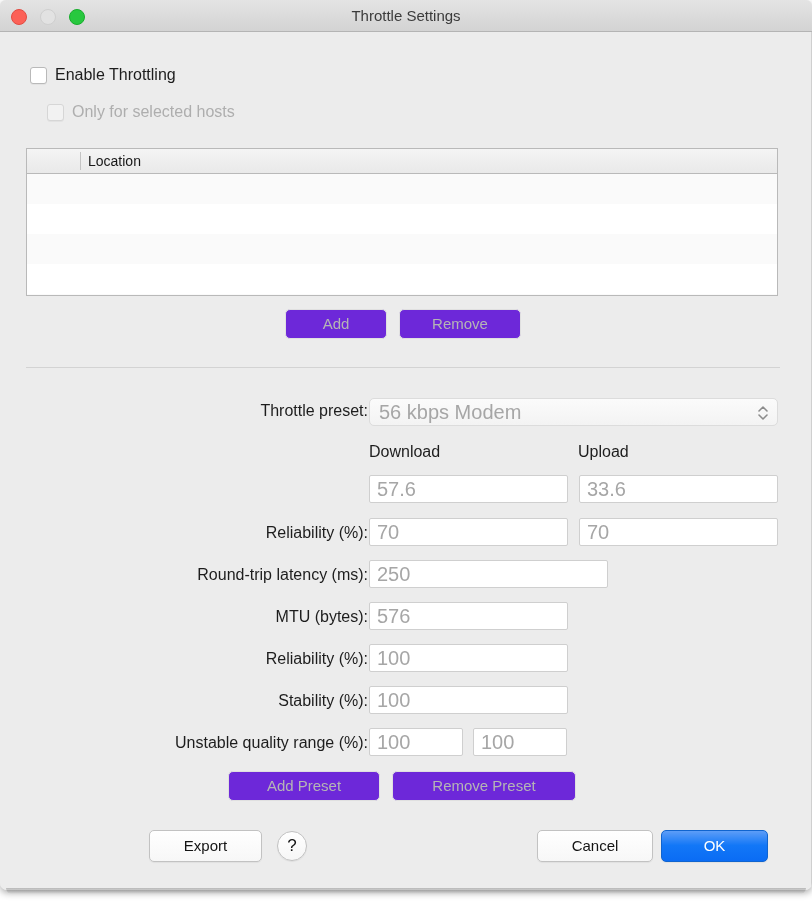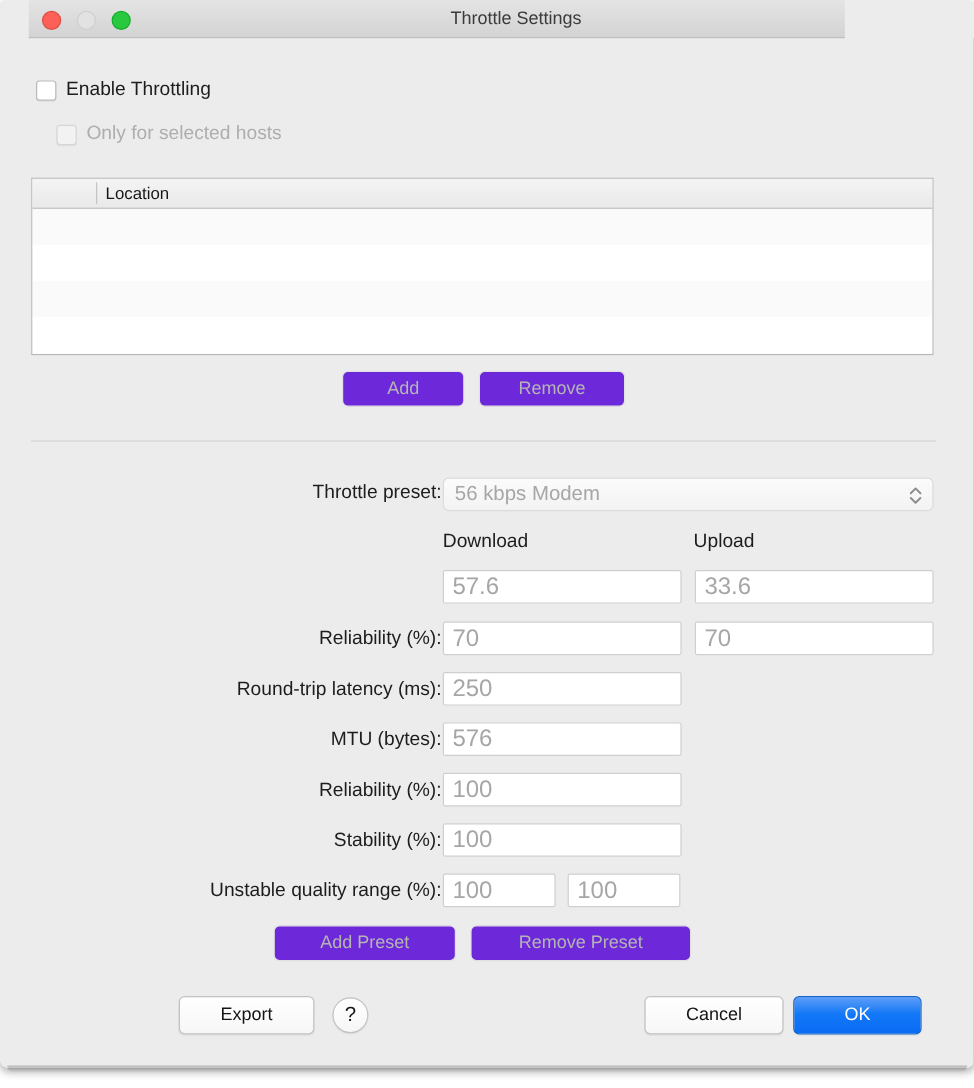--- a/index.html
+++ b/index.html
@@ -36,26 +36,25 @@
     width: 800px;
     height: 6px;
     background: linear-gradient(to bottom, rgba(0,0,0,0.22), rgba(0,0,0,0.0));
     border-radius: 0 0 6px 6px;
   }
 
   
   .titlebar {
     position: absolute;
     left: 0; top: 0;
-    width: 680px;
+    width: 812px;
     height: 32px;
     background: linear-gradient(to bottom, #e4e4e4 0%, #d3d3d3 100%);
     border-bottom: 1px solid #b4b4b4;
     box-sizing: border-box;
-    margin-left: 24px;
   }
   .title-text {
     position: absolute;
     left: 0; top: 0;
     width: 812px;
     line-height: 31px;
     text-align: center;
     font-size: 15px;
     color: #3b3b3b;
     font-family: "Liberation Sans", sans-serif;
@@ -223,21 +222,21 @@
     overflow: hidden;
     font-family: "Liberation Sans", sans-serif;
   }
   .combo {
     position: absolute;
     box-sizing: border-box;
     background: linear-gradient(to bottom, #fbfbfb 0%, #f3f3f3 100%);
     border: 1px solid #dcdcdc;
     border-radius: 5px;
     height: 28px;
-    font-size: 17px;
+    font-size: 20px;
     color: #a6a6a6;
     padding: 0 9px;
     line-height: 26px;
     white-space: nowrap;
     overflow: hidden;
   }
   .combo-arrows {
     position: absolute;
     right: 7px;
     top: 4px;
@@ -312,21 +311,21 @@
       <div class="colhead" style="left:578px; top:410px;">Upload</div>
 
       <div class="field" style="left:369px; top:443px; width:199px;">57.6</div>
       <div class="field" style="left:579px; top:443px; width:199px;">33.6</div>
 
       <div class="flabel" style="left:118px; top:491px; width:250px;">Reliability (%):</div>
       <div class="field" style="left:369px; top:486px; width:199px;">70</div>
       <div class="field" style="left:579px; top:486px; width:199px;">70</div>
 
       <div class="flabel" style="left:118px; top:533px; width:250px;">Round-trip latency (ms):</div>
-      <div class="field" style="left:369px; top:528px; width:199px;">250</div>
+      <div class="field" style="left:369px; top:528px; width:239px;">250</div>
 
       <div class="flabel" style="left:118px; top:575px; width:250px;">MTU (bytes):</div>
       <div class="field" style="left:369px; top:570px; width:199px;">576</div>
 
       <div class="flabel" style="left:118px; top:617px; width:250px;">Reliability (%):</div>
       <div class="field" style="left:369px; top:612px; width:199px;">100</div>
 
       <div class="flabel" style="left:118px; top:659px; width:250px;">Stability (%):</div>
       <div class="field" style="left:369px; top:654px; width:199px;">100</div>
 

